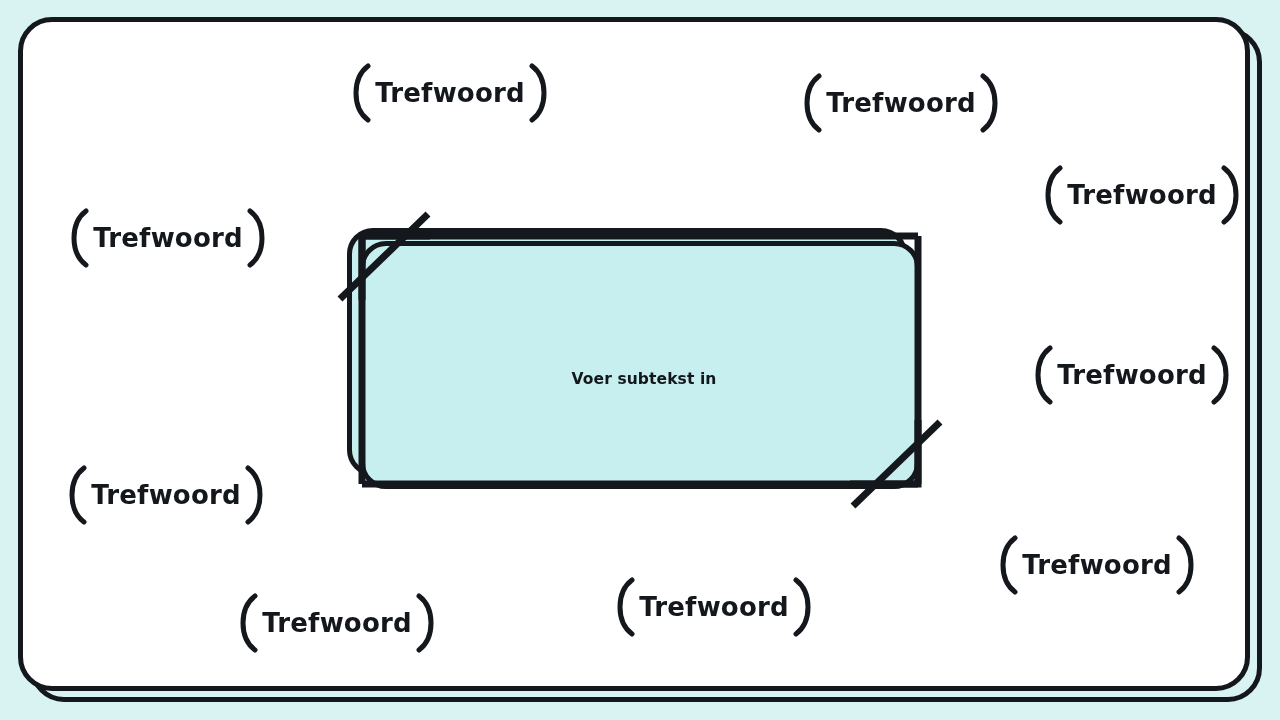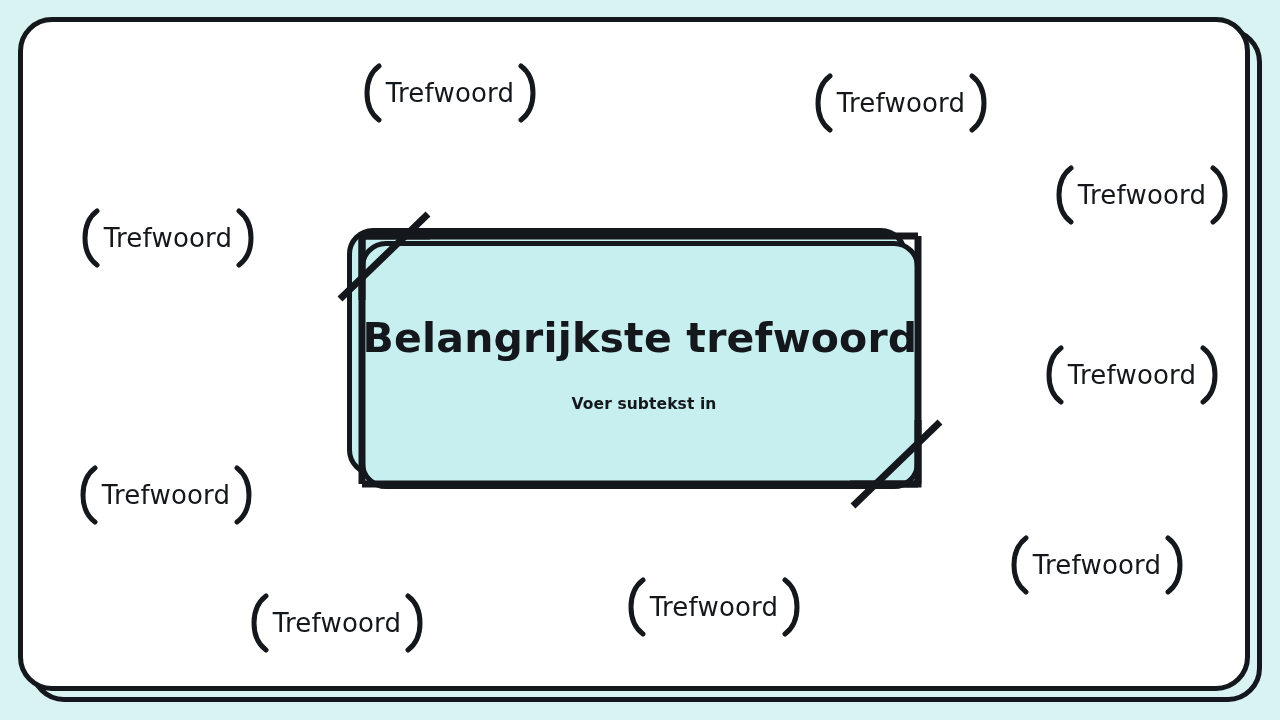--- a/index.html
+++ b/index.html
@@ -115,39 +115,38 @@
     align-items: center;
     justify-content: center;
     white-space: nowrap;
   }
   .bubble .arc {
     display: block;
     flex: none;
   }
   .bubble-label {
     font-size: 26px;
-    font-weight: 400;
+    font-weight: 700;
     color: #14181c;
     letter-spacing: 0.2px;
     line-height: 1;
     padding: 0 3px;
   }
 </style>
 </head>
 <body>
 
 <div id="slide">
 
   <div class="frame-outer"></div>
   <div class="frame-inner"></div>
 
   <div class="card-wrap">
     <div class="card-shadow"></div>
     <div class="card-main">
-      <div class="card-title">Belangrijkste trefwoord</div>
       <div class="card-subtitle">Voer subtekst in</div>
     </div>
   </div>
 
   <svg class="deco-svg" viewBox="0 0 1280 720">
     <g fill="none" stroke="#14181c" stroke-width="7" stroke-linecap="butt">
 
       <path d="M 362 300 L 362 236 L 430 236"></path>
 
       <path d="M 918 420 L 918 484 L 850 484"></path>

